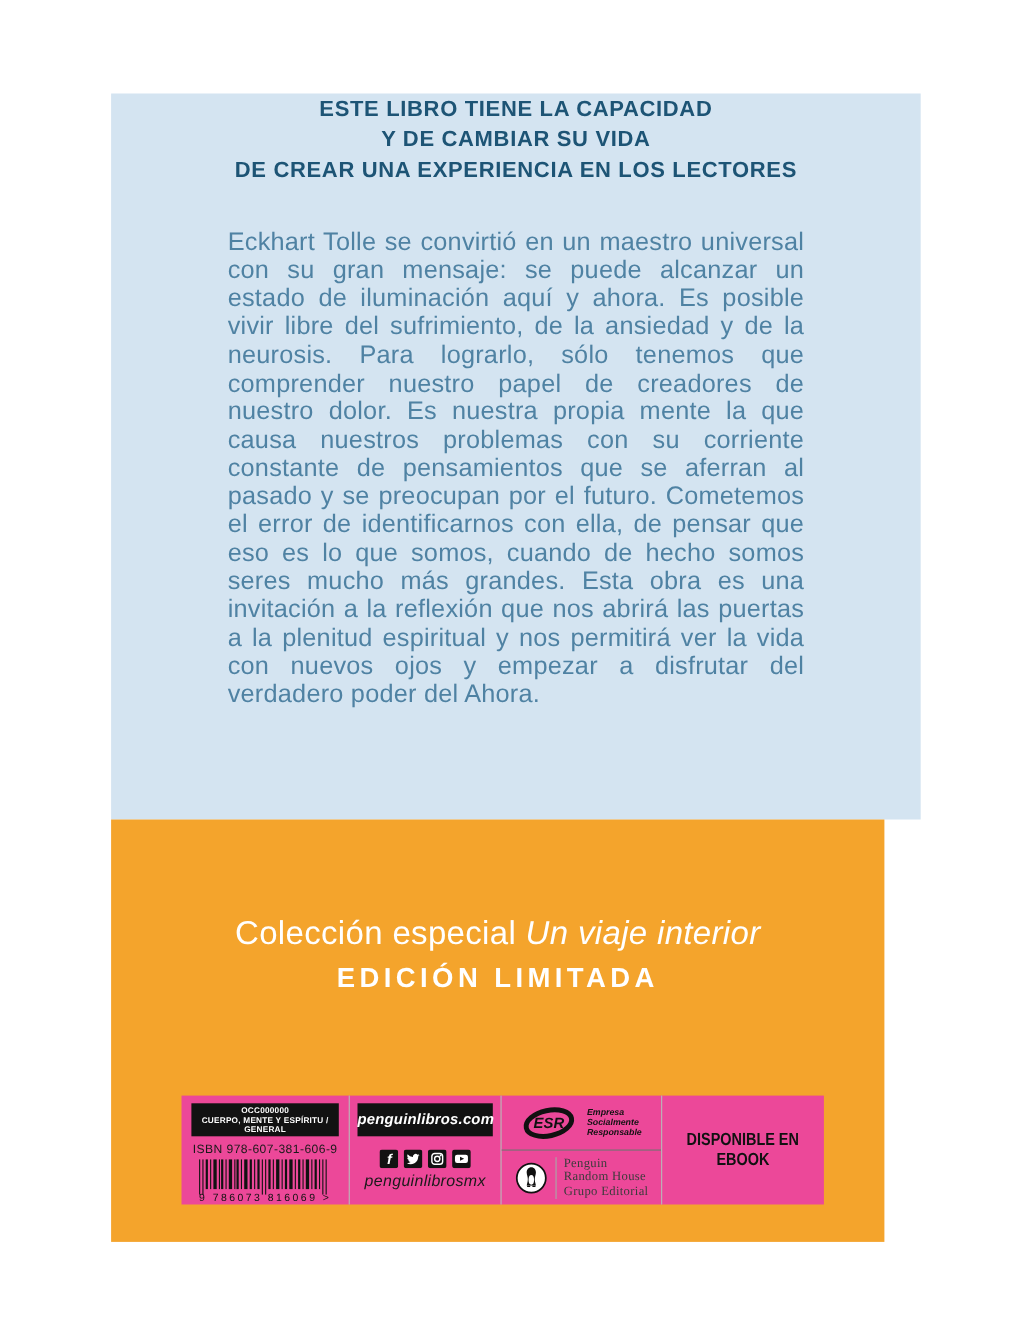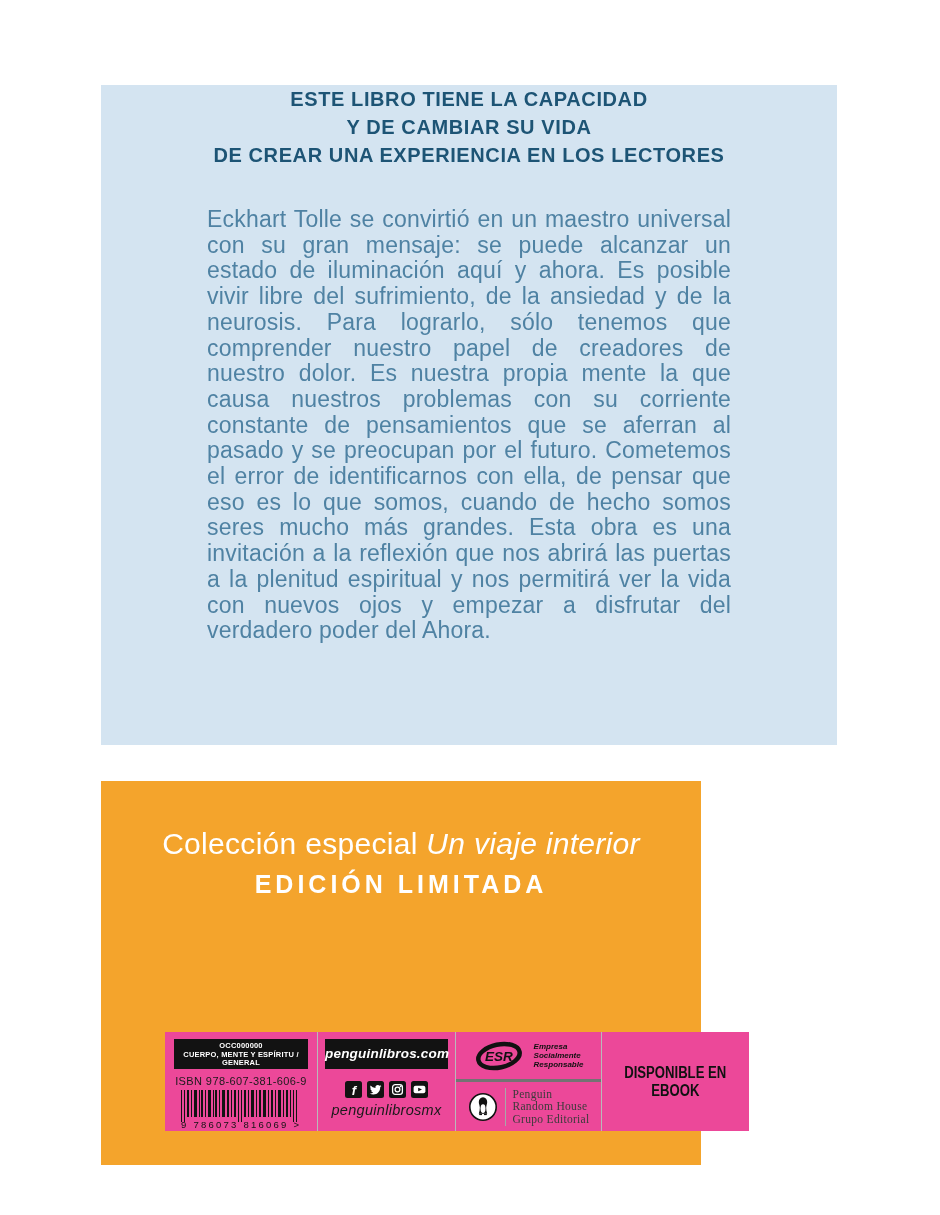--- a/index.html
+++ b/index.html
@@ -5,21 +5,21 @@
   html,body{margin:0;padding:0;background:#ffffff;font-family:"Liberation Sans",sans-serif;}
   .canvas{position:relative;width:940px;height:1215px;background:#ffffff;overflow:hidden;}
   .cover{position:absolute;left:101px;top:85px;width:736px;height:1044px;}
 
   
   .blue{position:absolute;left:0;top:0;width:736px;height:660px;background:#d4e4f1;box-sizing:border-box;}
   .headline{text-align:center;color:#1d5475;font-weight:bold;font-size:20px;line-height:28px;letter-spacing:0.6px;}
   .body-text{margin:38px 0 0 106px;width:524px;text-align:justify;color:#4f82a3;font-size:23px;line-height:25.7px;letter-spacing:0.2px;}
 
   
-  .orange{position:absolute;left:0;top:660px;width:600px;height:384px;background:#f4a42c;box-sizing:border-box;padding-top:45px;color:#fff;margin-top:36px;}
+  .orange{position:absolute;left:0;top:660px;width:703px;height:384px;background:#f4a42c;box-sizing:border-box;padding-top:86px;color:#fff;}
   .collection{text-align:center;font-size:30px;line-height:36px;letter-spacing:0.3px;}
   .collection .script{font-style:italic;}
   .edition{margin-top:8px;text-align:center;font-size:25px;font-weight:bold;letter-spacing:4px;}
 
   
   .info-bar{position:absolute;left:64px;top:251px;width:584px;height:99px;background:#ec4899;display:flex;}
   .cell{box-sizing:border-box;height:99px;}
   .cell + .cell{border-left:1px solid #b9b9b9;}
   .cell-category{width:152px;padding:7px 9px 0;}
   .cell-web{width:138px;padding:7px 7px 0;font-style:italic;}
@@ -28,21 +28,21 @@
 
   .black-box{background:#121212;color:#ffffff;text-align:center;box-sizing:border-box;}
   .cat-box{height:30px;padding-top:3px;font-size:7.5px;line-height:8.6px;font-weight:bold;letter-spacing:0.2px;}
   .isbn{text-align:center;font-size:11px;color:#1a1a1a;margin-top:6px;letter-spacing:0.4px;white-space:nowrap;}
   .barcode-svg{display:block;margin:2px auto 0;}
 
   .web-box{height:30px;line-height:30px;font-size:13.5px;font-weight:bold;letter-spacing:0.2px;}
   .social{display:flex;justify-content:center;gap:5px;margin-top:12px;}
   .handle{text-align:center;font-size:14.5px;color:#1a1a1a;margin-top:4px;letter-spacing:0.3px;}
 
-  .esr-row{height:50px;border-bottom:3px solid #737373;display:flex;align-items:center;justify-content:center;gap:4px;box-sizing:border-box;}
+  .esr-row{height:50px;border-bottom:1px solid #737373;display:flex;align-items:center;justify-content:center;gap:4px;box-sizing:border-box;}
   .esr-text{font-size:8px;font-weight:bold;font-style:italic;line-height:9px;color:#111;}
   .prh-row{flex:1;display:flex;align-items:center;justify-content:center;gap:7px;}
   .prh-divider{width:1px;height:38px;background:#a8a8a8;}
   .prh-text{font-family:"Liberation Serif",serif;font-size:11.5px;line-height:12.5px;color:#3b3b3b;letter-spacing:0.3px;}
 
   .ebook-line{font-size:16px;font-weight:bold;color:#111;line-height:17.5px;transform:scaleX(0.82);white-space:nowrap;}
 </style>
 </head>
 <body>
 

